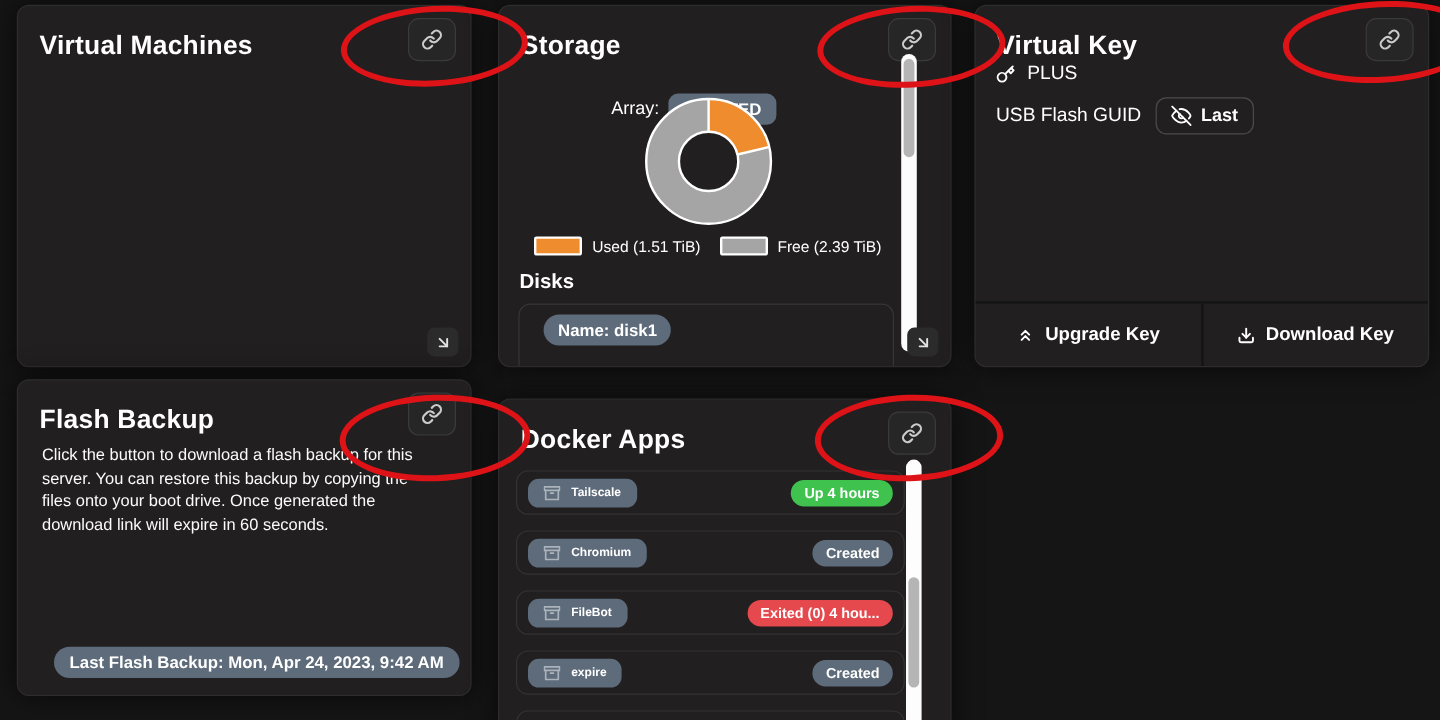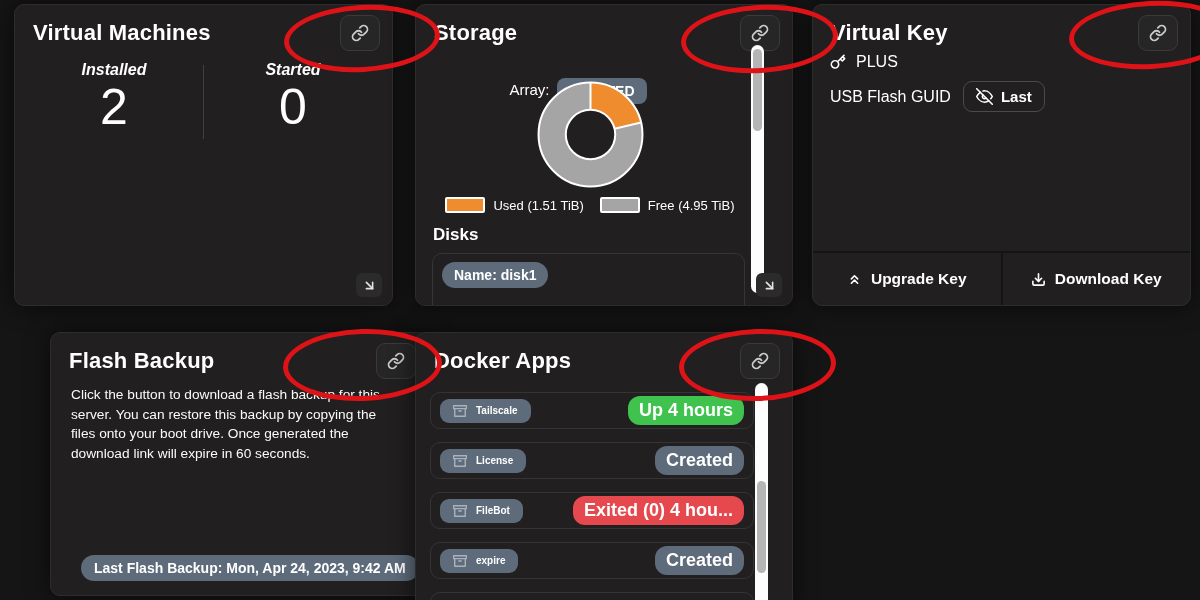--- a/index.html
+++ b/index.html
@@ -9,24 +9,24 @@
     font-family:"Liberation Sans",sans-serif;color:#fff;
     -webkit-font-smoothing:antialiased;
   }
   .card{
     position:absolute;background:#211f20;border:1px solid #2e2d2d;border-radius:10px;
     box-shadow:0 0 24px rgba(0,0,0,.6);
   }
   #card-vm{left:14px;top:4px;width:377px;height:300px;}
   #card-storage{left:415px;top:4px;width:376px;height:300px;overflow:hidden;}
   #card-license{left:812px;top:4px;width:377px;height:300px;}
-  #card-flash{left:14px;top:332px;width:377px;height:262px;margin-left:36px;}
+  #card-flash{left:14px;top:316px;width:377px;height:262px;}
   #card-docker{left:415px;top:332px;width:376px;height:290px;overflow:hidden;}
 
-  .card-header{position:absolute;top:10px;left:18px;right:12px;display:flex;justify-content:space-between;align-items:center;}
+  .card-header{position:absolute;top:10px;left:18px;right:12px;display:flex;justify-content:space-between;align-items:flex-end;}
   .card-title{margin:0;font-size:22px;font-weight:bold;letter-spacing:.2px;line-height:1.2;}
   .link-btn{width:40px;height:36px;border-radius:9px;background:#272626;border:1px solid #3b3a3a;
     display:flex;align-items:center;justify-content:center;cursor:pointer;padding:0;flex:0 0 auto;}
   .link-btn svg{stroke:#cbcbcb;}
   .resize-btn{position:absolute;right:10px;bottom:8px;width:26px;height:24px;background:#2c2b2b;border:none;
     border-radius:6px;display:flex;align-items:center;justify-content:center;cursor:pointer;padding:0;z-index:6;}
   .resize-btn svg{stroke:#e3e3e3;}
 
   
   .vm-stats{position:absolute;top:56px;left:10px;right:10px;display:flex;align-items:flex-start;}
@@ -42,21 +42,21 @@
   .donut-wrap{position:absolute;top:74px;left:16px;width:316px;display:flex;justify-content:center;}
   .donut circle{fill:none;}
   .donut .donut-arc{stroke-width:27;}
   .donut .donut-ring{stroke:#fff;stroke-width:2;}
   .donut-sep{stroke:#fff;stroke-width:2;}
   .legend{position:absolute;top:192px;left:16px;width:316px;display:flex;justify-content:center;gap:16px;
     align-items:center;font-size:13px;white-space:nowrap;}
   .legend-item{display:flex;align-items:center;}
   .swatch{width:36px;height:12px;border:2px solid #fff;border-radius:2px;margin-right:8px;}
   .disks-heading{position:absolute;top:220px;left:17px;font-size:17px;font-weight:bold;margin:0;}
-  .disk-row{position:absolute;top:248px;left:16px;width:313px;height:62px;border:1px solid #373636;border-radius:10px;padding:8px 9px;box-sizing:border-box;}
+  .disk-row{position:absolute;top:248px;left:16px;width:313px;height:62px;border:1px solid #373636;border-radius:10px;padding:8px 20px;box-sizing:border-box;}
   .pill{border-radius:13px;}
 
   
   .vscroll{position:absolute;width:13px;background:#fdfdfd;border-radius:7px;z-index:5;}
   .vthumb{position:absolute;left:2px;width:9px;background:#b5b5b5;border-radius:5px;}
   #storage-scroll{right:28px;top:40px;height:248px;}
   #storage-thumb{top:4px;height:82px;}
   #docker-scroll{right:24px;top:50px;height:240px;}
   #docker-thumb{top:98px;height:92px;}
 
@@ -77,21 +77,21 @@
   .flash-desc{position:absolute;top:52px;left:20px;width:332px;font-size:13.7px;line-height:19.5px;margin:0;color:#fbfbfb;}
   .flash-badge{position:absolute;left:30px;bottom:14px;font-size:14px;padding:5px 13px;}
 
   
   .docker-list{position:absolute;top:59px;left:14px;width:324px;}
   .docker-row{height:37px;border:1px solid #353434;border-radius:10px;margin-bottom:13px;
     display:flex;align-items:center;justify-content:space-between;padding:0 9px;box-sizing:border-box;}
   .name-badge{display:flex;align-items:center;gap:9px;background:#5e6b7a;border-radius:9px;padding:5px 13px;
     font-weight:bold;font-size:10px;}
   .name-badge svg{stroke:#aab3bc;}
-  .status-badge{border-radius:12px;padding:4px 11px;font-weight:bold;font-size:18px;white-space:nowrap;}
+  .status-badge{border-radius:12px;padding:4px 11px;font-weight:bold;font-size:12px;white-space:nowrap;}
   .st-success{background:#3fc24e;}
   .st-neutral{background:#5e6b7a;}
   .st-danger{background:#e5484d;}
 
   
   .annot{position:absolute;border:5px solid #de1317;border-radius:50%;z-index:50;pointer-events:none;}
   #annot-vm{left:284px;top:5px;width:146px;height:57px;transform:rotate(-3deg);}
   #annot-storage{left:681px;top:5px;width:147px;height:58px;transform:rotate(-3deg);}
   #annot-license{left:1069px;top:1px;width:153px;height:58px;transform:rotate(-3deg);}
   #annot-flash{left:283px;top:329px;width:149px;height:62px;transform:rotate(-2deg);}
@@ -103,31 +103,20 @@
 <section class="card" id="card-vm">
   <div class="card-header">
     <h2 class="card-title">Virtual Machines</h2>
     <button class="link-btn">
       <svg width="18" height="18" viewBox="0 0 24 24" fill="none" stroke-width="2.4" stroke-linecap="round" stroke-linejoin="round">
           <path d="M10 13a5 5 0 0 0 7.54.54l3-3a5 5 0 0 0-7.07-7.07l-1.72 1.71"></path>
           <path d="M14 11a5 5 0 0 0-7.54-.54l-3 3a5 5 0 0 0 7.07 7.07l1.71-1.71"></path>
         </svg>
     </button>
   </div>
-  <div class="vm-stats">
-    <div class="vm-stat">
-      <div class="stat-label">Installed</div>
-      <div class="stat-value">2</div>
-    </div>
-    <div class="vm-divider"></div>
-    <div class="vm-stat">
-      <div class="stat-label">Started</div>
-      <div class="stat-value">0</div>
-    </div>
-  </div>
   <button class="resize-btn">
     <svg width="15" height="15" viewBox="0 0 24 24" fill="none" stroke-width="2.6" stroke-linecap="round" stroke-linejoin="round">
         <line x1="7" y1="7" x2="17" y2="17"></line>
         <polyline points="17 7 17 17 7 17"></polyline>
       </svg>
   </button>
 </section>
 
 <section class="card" id="card-storage">
   <div class="card-header">
@@ -152,21 +141,21 @@
       <line id="donut-sep-b" class="donut-sep" x1="78.82937525471324" y1="49.30694502309522" x2="105.09031941296865" y2="43.032966068955254"></line>
     </svg>
   </div>
   <div class="legend">
     <span class="legend-item">
       <span class="swatch" id="swatch-used" style="background: rgb(238, 140, 46);"></span>
       <span>Used (1.51 TiB)</span>
     </span>
     <span class="legend-item">
       <span class="swatch" id="swatch-free" style="background: rgb(165, 165, 165);"></span>
-      <span>Free (4.95 TiB)</span>
+      <span>Free (2.39 TiB)</span>
     </span>
   </div>
   <h3 class="disks-heading">Disks</h3>
   <div class="disk-row">
     <span class="badge pill">Name: disk1</span>
   </div>
   <div class="vscroll" id="storage-scroll">
     <div class="vthumb" id="storage-thumb"></div>
   </div>
   <button class="resize-btn">
@@ -258,21 +247,21 @@
       </span>
       <span class="status-badge st-success">Up 4 hours</span>
     </div>
     <div class="docker-row">
       <span class="name-badge">
         <svg width="14" height="14" viewBox="0 0 24 24" fill="none" stroke-width="2.4" stroke-linecap="round" stroke-linejoin="round">
             <polyline points="21 8 21 21 3 21 3 8"></polyline>
             <rect x="1" y="3" width="22" height="5"></rect>
             <line x1="10" y1="12" x2="14" y2="12"></line>
           </svg>
-        <span>License</span>
+        <span>Chromium</span>
       </span>
       <span class="status-badge st-neutral">Created</span>
     </div>
     <div class="docker-row">
       <span class="name-badge">
         <svg width="14" height="14" viewBox="0 0 24 24" fill="none" stroke-width="2.4" stroke-linecap="round" stroke-linejoin="round">
             <polyline points="21 8 21 21 3 21 3 8"></polyline>
             <rect x="1" y="3" width="22" height="5"></rect>
             <line x1="10" y1="12" x2="14" y2="12"></line>
           </svg>

